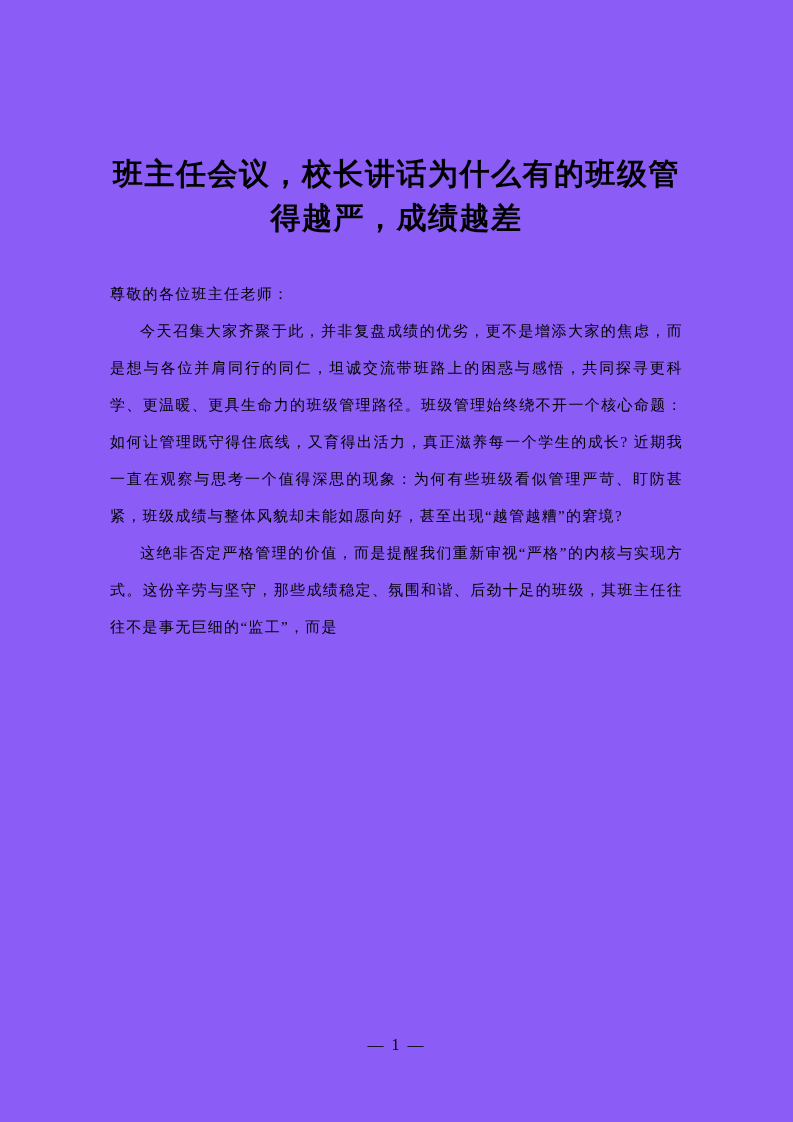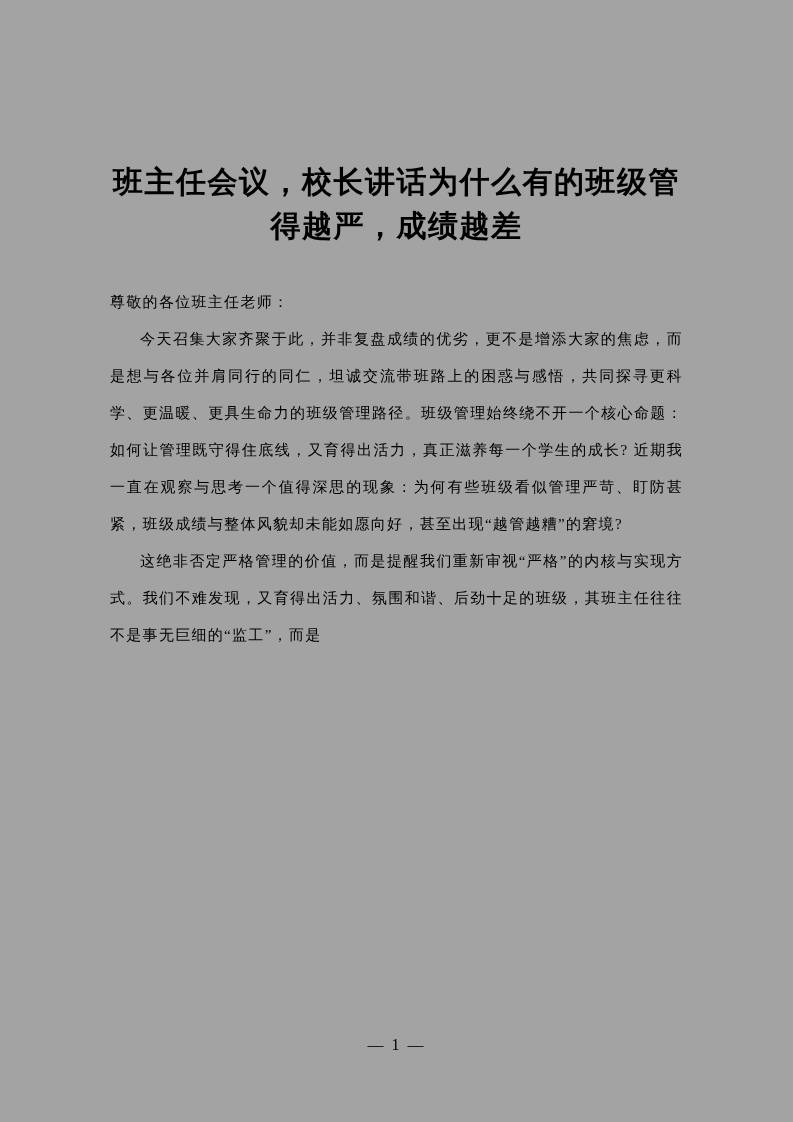--- a/index.html
+++ b/index.html
@@ -11,23 +11,23 @@
       width: 793px;
       height: 1122px;
       position: relative;
       overflow: hidden;
       font-family: "Liberation Serif", "DejaVu Serif", serif;
       color: #000000;
     }
     .page {
       position: absolute;
       inset: 0;
-      padding: 12px 110px;
+      padding: 4px 110px;
       box-sizing: border-box;
-      background: #a3a3a3;
+      background: #8b5cf6;
     }
     .doc-title {
       margin: 148px 0 0 0;
       font-size: 30px;
       line-height: 44px;
       font-weight: bold;
       letter-spacing: 1.5px;
       text-align: center;
     }
     .doc-body {
@@ -62,19 +62,19 @@
   </style>
 </head>
 <body>
 
 <div class="page">
   <h1 class="doc-title">班主任会议，校长讲话为什么有的班级管得越严，成绩越差</h1>
 
   <div class="doc-body" id="doc-body">
       <p class="para">尊敬的各位班主任老师：</p>
       <p class="para indent">今天召集大家齐聚于此，并非复盘成绩的优劣，更不是增添大家的焦虑，而是想与各位并肩同行的同仁，坦诚交流带班路上的困惑与感悟，共同探寻更科学、更温暖、更具生命力的班级管理路径。班级管理始终绕不开一个核心命题：如何让管理既守得住底线，又育得出活力，真正滋养每一个学生的成长? 近期我一直在观察与思考一个值得深思的现象：为何有些班级看似管理严苛、盯防甚紧，班级成绩与整体风貌却未能如愿向好，甚至出现“越管越糟”的窘境?</p>
-      <p class="para indent">这绝非否定严格管理的价值，而是提醒我们重新审视“严格”的内核与实现方式。我们不难发现，又育得出活力、氛围和谐、后劲十足的班级，其班主任往往不是事无巨细的“监工”，而是</p>
+      <p class="para indent">这绝非否定严格管理的价值，而是提醒我们重新审视“严格”的内核与实现方式。这份辛劳与坚守，那些成绩稳定、氛围和谐、后劲十足的班级，其班主任往往不是事无巨细的“监工”，而是</p>
     </div>
 
   <div class="page-footer">
     <span>— 1 —</span>
   </div>
 </div>
 
 </body></html>

